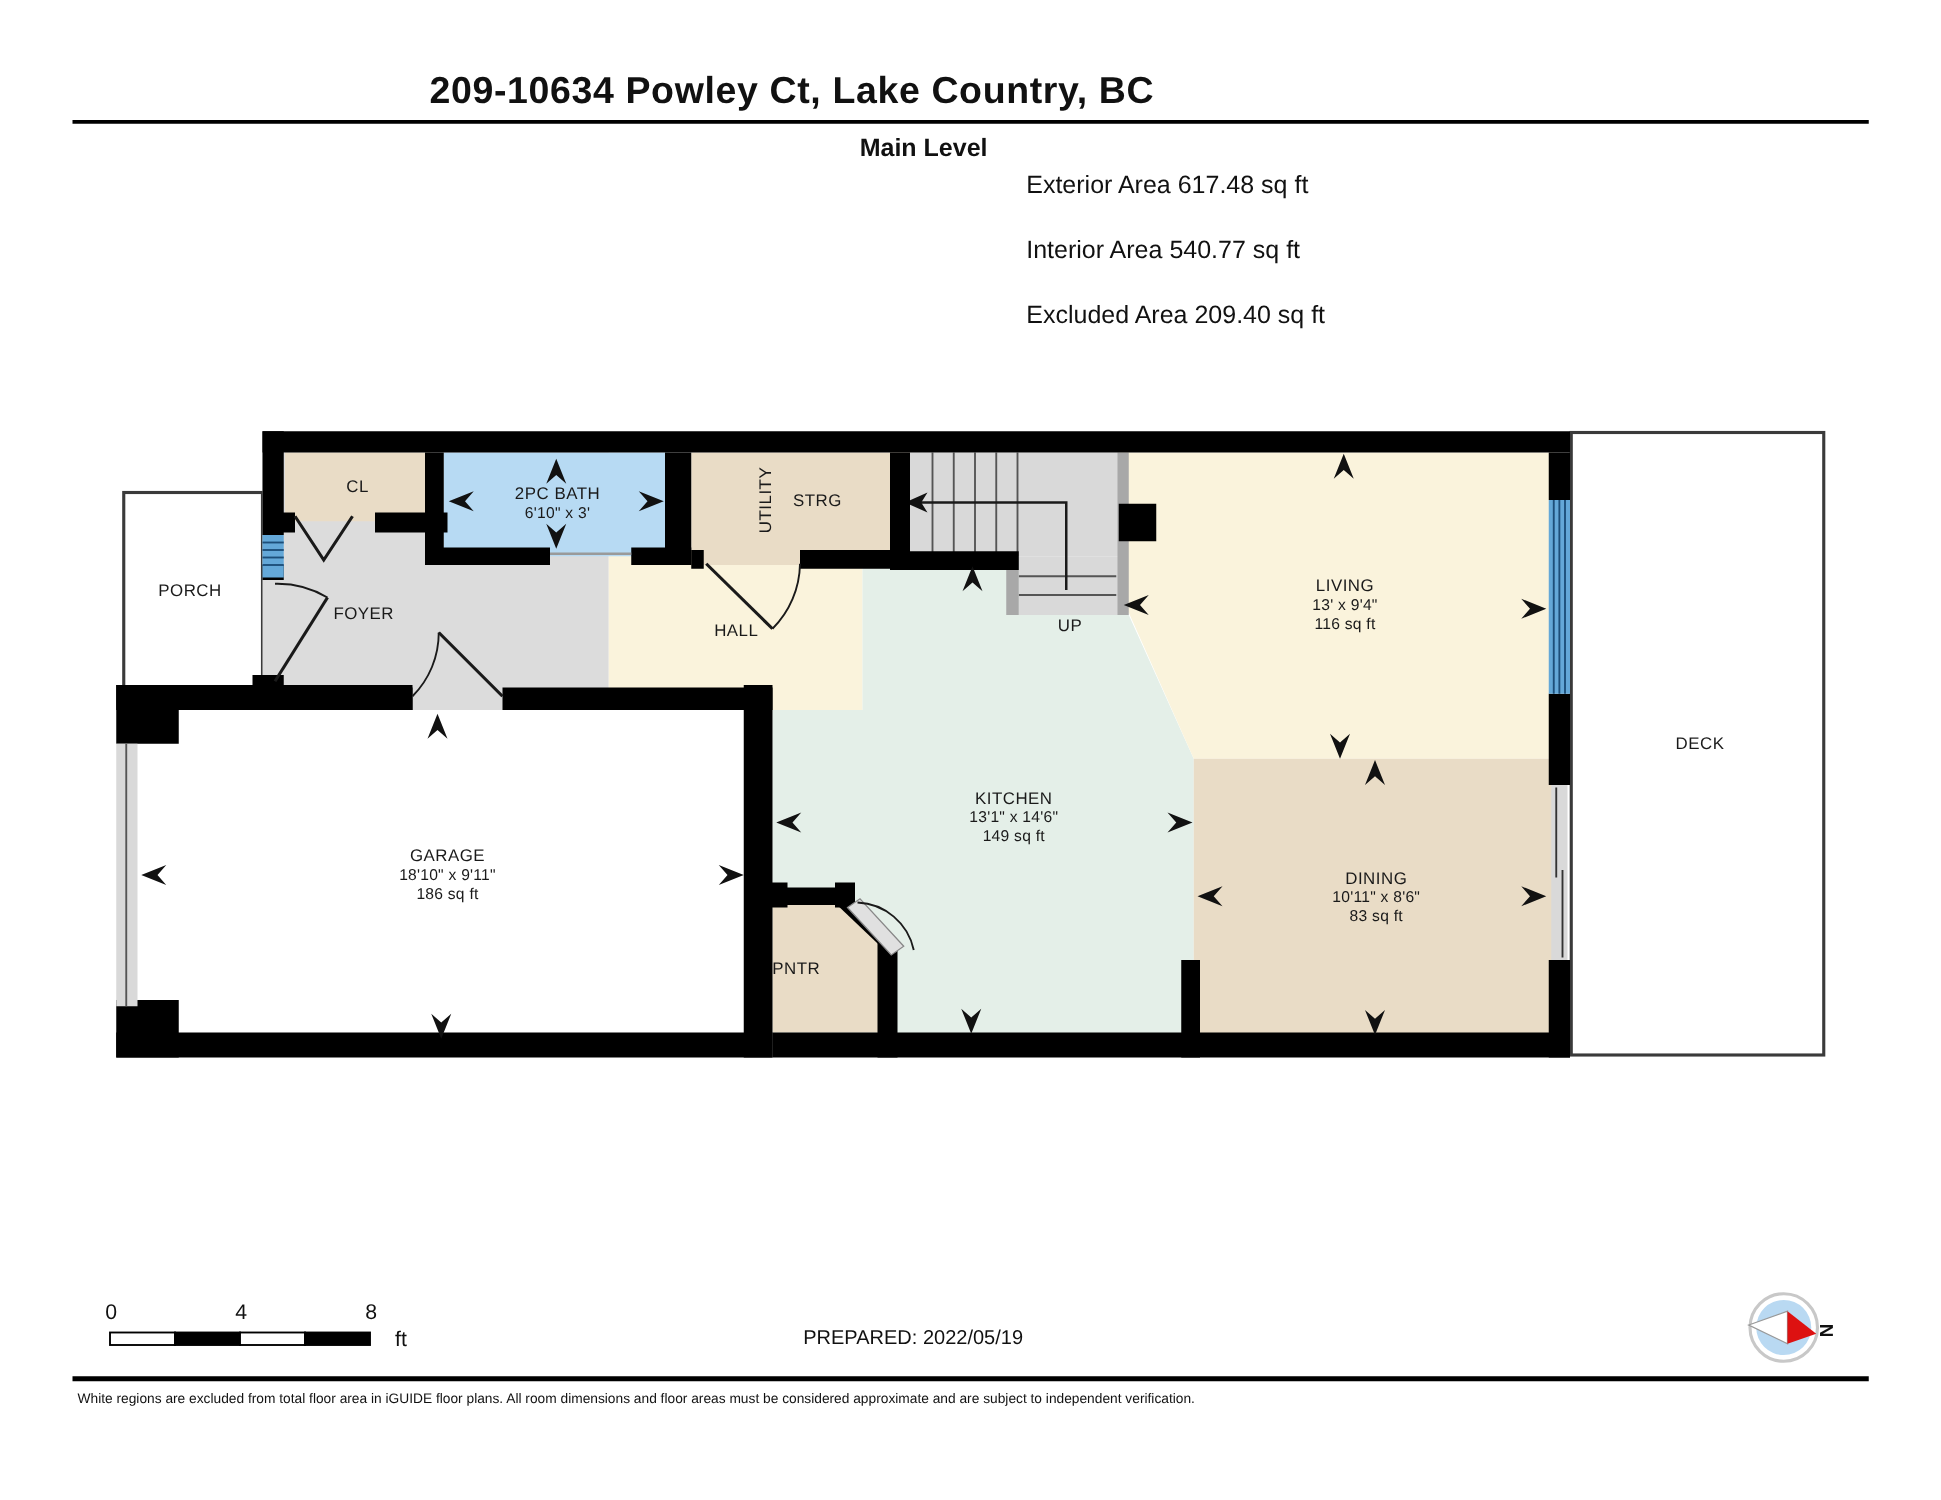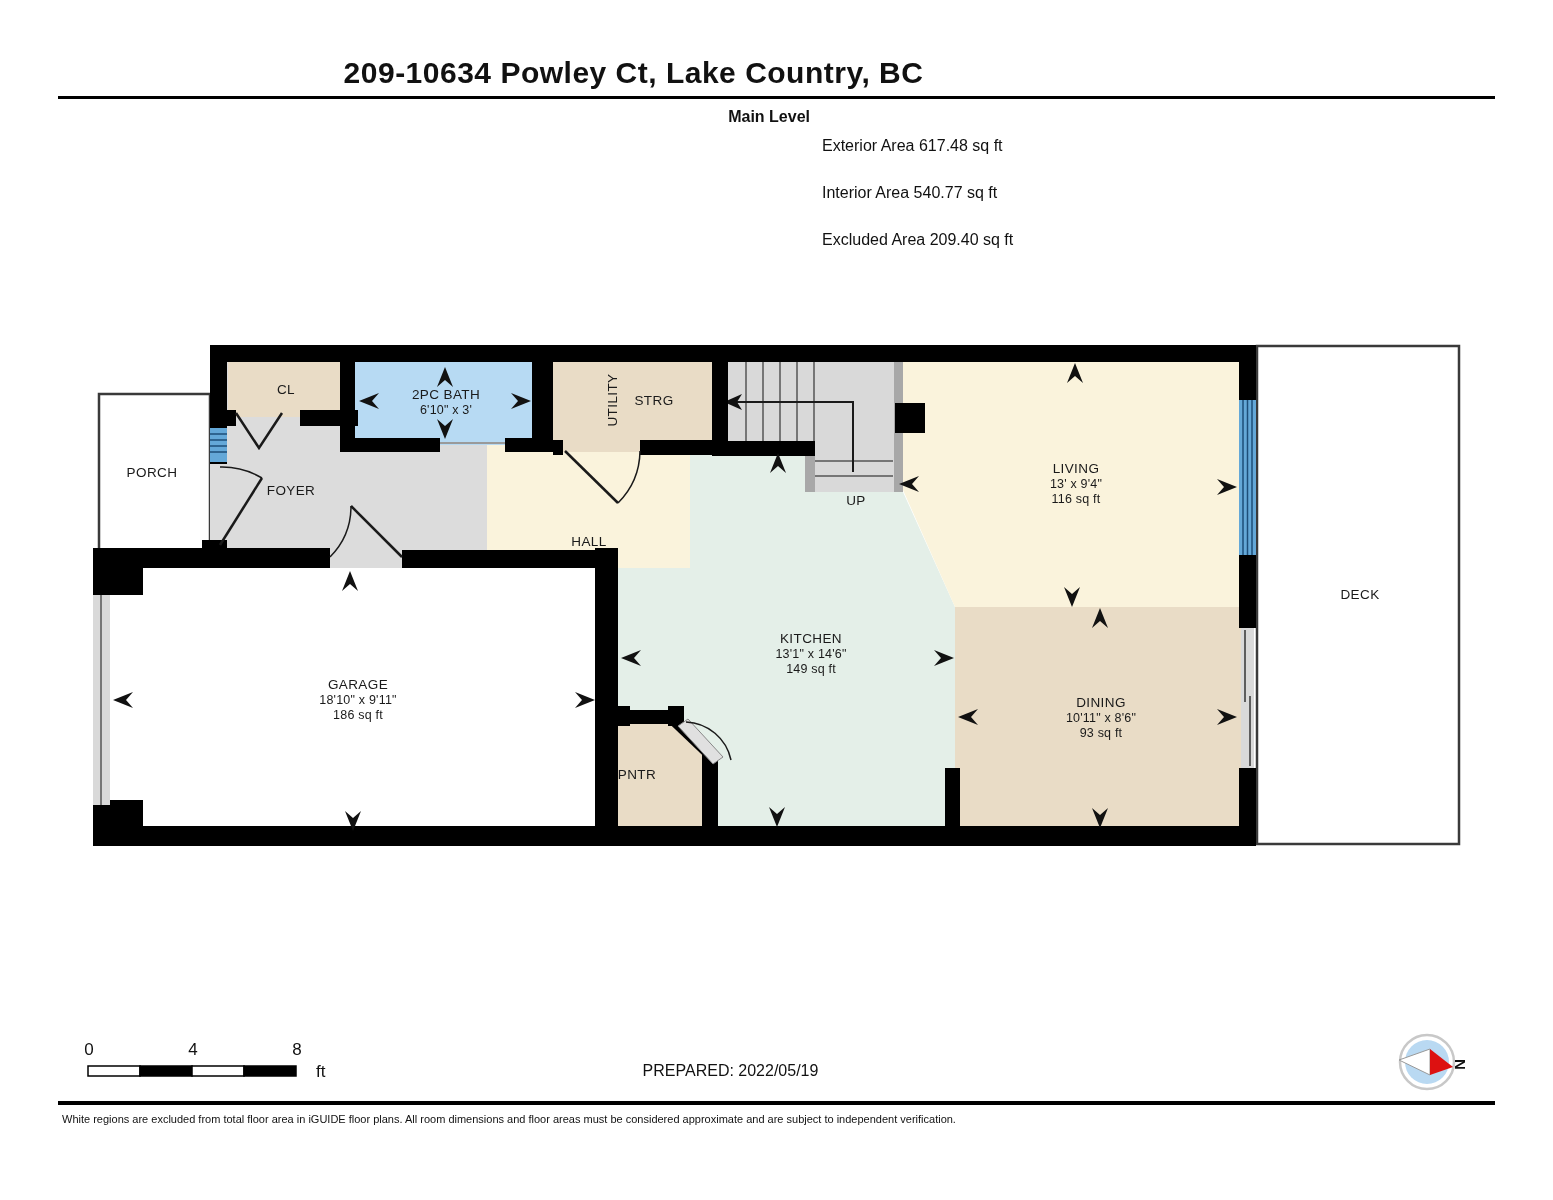--- a/index.html
+++ b/index.html
@@ -1,20 +1,20 @@
 <!DOCTYPE html>
 <html><head>
 <meta charset="utf-8">
 <style>
   html,body{margin:0;padding:0;background:#fff;}
   body{width:1553px;height:1200px;position:relative;font-family:"Liberation Sans",sans-serif;color:#111;overflow:hidden;}
   .abs{position:absolute;}
   #title{top:56px;left:0;width:1267px;text-align:center;font-size:30px;font-weight:bold;letter-spacing:.5px;}
   #title-rule{top:96px;left:58px;width:1437px;height:3px;background:#000;}
-  #stats{top:108px;left:690px;display:flex;gap:12px;font-size:16px;}
+  #stats{top:108px;left:670px;display:flex;gap:31px;font-size:20px;}
   #stats .lvl{font-weight:bold;width:120px;text-align:right;}
   #stats .lines div{margin-bottom:9px;margin-top:29px;}
   .room-label{transform:translate(-50%,-50%);text-align:center;font-size:13.5px;letter-spacing:.4px;color:#1a1a1a;white-space:nowrap;line-height:1.2;}
   .room-label .dims,.room-label .area{font-size:12.5px;letter-spacing:.2px;}
   .rot{transform:translate(-50%,-50%) rotate(-90deg);}
   #prepared{top:1062px;left:0;width:1461px;text-align:center;font-size:16px;}
   #bottom-rule{top:1101px;left:58px;width:1437px;height:4px;background:#000;}
   #disclaimer{top:1113px;left:62px;width:1460px;font-size:11px;}
   #scalebar-wrap{top:1040px;left:86px;width:260px;height:50px;}
   .tick{position:absolute;top:0;font-size:17px;transform:translateX(-50%);}
@@ -187,37 +187,37 @@
 
 <div class="abs room-label" style="top:473px;left:152px;">PORCH</div>
 <div class="abs room-label" style="top:390px;left:286px;">CL</div>
 <div class="abs room-label" style="top:403px;left:446px;">
   <div>2PC BATH</div>
     <div class="dims">6'10" x 3'</div>
 </div>
 <div class="abs room-label rot" style="top:400px;left:613px;">UTILITY</div>
 <div class="abs room-label" style="top:401px;left:654px;">STRG</div>
 <div class="abs room-label" style="top:491px;left:291px;">FOYER</div>
-<div class="abs room-label" style="top:505px;left:589px;margin-top:37px;">HALL</div>
+<div class="abs room-label" style="top:505px;left:589px;">HALL</div>
 <div class="abs room-label" style="top:501px;left:856px;">UP</div>
 <div class="abs room-label" style="top:484px;left:1076px;">
   <div>LIVING</div>
     <div class="dims">13' x 9'4"</div>
     <div class="area">116 sq ft</div>
 </div>
 <div class="abs room-label" style="top:595px;left:1360px;">DECK</div>
 <div class="abs room-label" style="top:654px;left:811px;">
   <div>KITCHEN</div>
     <div class="dims">13'1" x 14'6"</div>
     <div class="area">149 sq ft</div>
 </div>
 <div class="abs room-label" style="top:718px;left:1101px;">
   <div>DINING</div>
     <div class="dims">10'11" x 8'6"</div>
-    <div class="area">93 sq ft</div>
+    <div class="area">83 sq ft</div>
 </div>
 <div class="abs room-label" style="top:700px;left:358px;">
   <div>GARAGE</div>
     <div class="dims">18'10" x 9'11"</div>
     <div class="area">186 sq ft</div>
 </div>
 <div class="abs room-label" style="top:775px;left:637px;">PNTR</div>
 
 <div class="abs" id="scalebar-wrap">
   <span class="tick" style="left:3px;">0</span>

